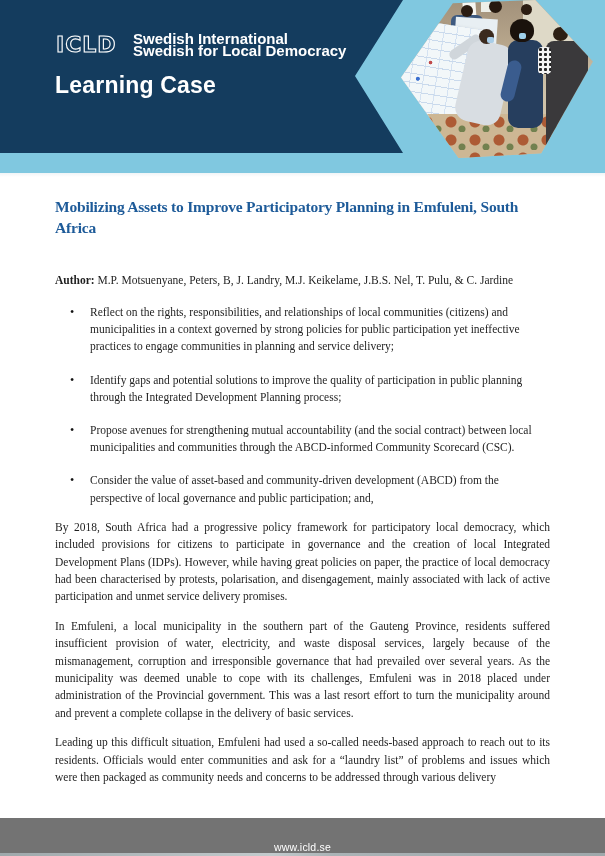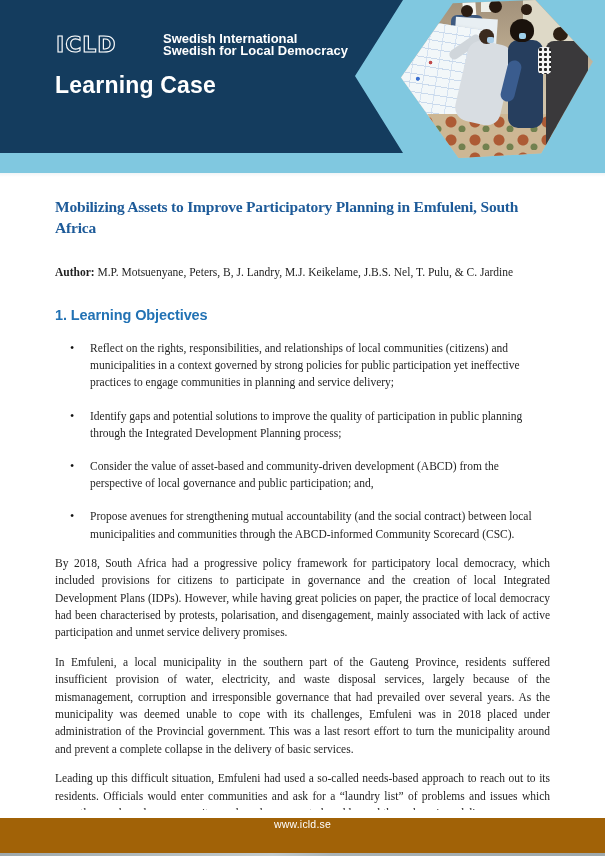--- a/index.html
+++ b/index.html
@@ -7,24 +7,24 @@
     position:relative;width:605px;height:856px;margin:0 auto;
     background:#ffffff;overflow:hidden;
     font-family:"Liberation Serif", serif;color:#1f1f1f;
   }
   
   .header{position:relative;width:605px;height:173px;background:#80c8e0;}
   .navy-block{
     position:absolute;left:0;top:0;width:605px;height:153px;background:#143c5e;
     clip-path:polygon(0 0,403px 0,355px 76px,403px 153px,0 153px);
   }
-  .logo-row{position:absolute;left:55px;top:31px;display:flex;align-items:flex-start;gap:23px;}
+  .logo-row{position:absolute;left:55px;top:31px;display:flex;align-items:flex-start;}
   .logo-svg{display:block;}
-  .tagline{margin-left:23px;margin-top:2px;color:#ffffff;
-    font-family:"Liberation Sans",sans-serif;font-size:13px;line-height:11.5px;font-weight:600;}
+  .tagline{margin-left:16px;margin-top:2px;color:#ffffff;
+    font-family:"Liberation Sans",sans-serif;font-size:15px;line-height:11.5px;font-weight:600;}
   .banner-title{
     position:absolute;left:55px;top:72px;color:#ffffff;
     font-family:"Liberation Sans",sans-serif;font-weight:bold;font-size:23px;letter-spacing:.2px;text-align:right;
   }
   
   .hex{
     position:absolute;left:401px;top:0;width:192px;height:158px;
     clip-path:polygon(0% 49%,27% 2%,70% 0%,100% 39%,73% 97%,30% 100%);
     background:linear-gradient(180deg,#a2917a 0%,#b7a68c 28%,#c8bca4 46%,#cfc3aa 60%);
     overflow:hidden;
@@ -68,37 +68,37 @@
   .mask1{left:86px;top:37px;width:7px;height:6px;background:#a8cde8;border-radius:2px;}
   .mask2{left:118px;top:33px;width:7px;height:6px;background:#9fd0ea;border-radius:2px;}
   .header-rule{width:605px;height:4px;background:linear-gradient(180deg,#f0f5f7,#ffffff);}
   
   .content{padding:0 55px;}
   .doc-title{
     margin:19px 0 0 0;max-width:500px;
     font-family:Liberation Serif, serif;font-weight:bold;font-size:15.5px;line-height:21px;
     letter-spacing:-0.2px;color:#1e5b99;
   }
-  .author{margin:27px 0 0 0;font-size:11.5px;line-height:15px;}
+  .author{margin:35px 0 0 0;font-size:11.5px;line-height:15px;}
   .author-label{font-weight:bold;}
   .sec-h{
     margin:27px 0 0 0;font-family:"Liberation Sans",sans-serif;font-weight:bold;
     font-size:14.5px;line-height:17px;color:#2272b4;letter-spacing:-0.1px;
   }
   .intro{margin:12px 0 0 0;font-size:11.5px;line-height:17px;}
   .objectives{margin:9px 0 0 0;padding:0 0 0 35px;list-style:none;}
   .objectives li{position:relative;font-size:11.5px;line-height:17.2px;margin:16px 0 2px 0;max-width:455px;}
   .bullet::before{content:"\2022";position:absolute;left:-20px;top:0;font-size:12px;color:#111;}
   .sec-h.second{margin-top:19px;}
   .body-p{margin:12px 0 0 0;font-size:11.5px;line-height:17.4px;text-align:justify;}
   
   .footer{position:absolute;left:0;right:0;bottom:0;height:46px;background:#ffffff;}
   .footer-bar{
-    position:absolute;top:8px;left:0;right:0;height:35px;background:#a16207;
-    display:flex;align-items:flex-start;justify-content:center;
+    position:absolute;top:8px;left:0;right:0;height:35px;background:#737373;
+    display:flex;align-items:flex-end;justify-content:center;
   }
   .footer-url{
     color:#ffffff;font-family:"Liberation Sans",sans-serif;font-size:10.5px;
     letter-spacing:.2px;text-decoration:none;
   }
   .footer-edge{position:absolute;left:0;right:0;bottom:0;height:3px;
     background:linear-gradient(90deg,#9ea8ab 0%,#c3cbcd 45%,#aab3b6 55%,#9ea8ab 100%);}
 </style>
 </head>
 <body>
@@ -143,27 +143,26 @@
       <div class="mask2"></div>
     </div>
   </div>
   <div class="header-rule"></div>
 
   <main class="content">
     <h1 class="doc-title">Mobilizing Assets to Improve Participatory Planning in Emfuleni, South Africa</h1>
 
     <p class="author"><span class="author-label">Author:</span><span> M.P. Motsuenyane, Peters, B, J. Landry, M.J. Keikelame, J.B.S. Nel, T. Pulu, &amp; C. Jardine</span></p>
 
-    <h2 class="sec-h">1. Learning Objectives</h2>
 
     <ul class="objectives">
       <li><span class="bullet"></span><span class="li-text">Reflect on the rights, responsibilities, and relationships of local communities (citizens) and municipalities in a context governed by strong policies for public participation yet ineffective practices to engage communities in planning and service delivery;</span></li>
       <li><span class="bullet"></span><span class="li-text">Identify gaps and potential solutions to improve the quality of participation in public planning through the Integrated Development Planning process;</span></li>
+      <li><span class="bullet"></span><span class="li-text">Propose avenues for strengthening mutual accountability (and the social contract) between local municipalities and communities through the ABCD-informed Community Scorecard (CSC).</span></li>
       <li><span class="bullet"></span><span class="li-text">Consider the value of asset-based and community-driven development (ABCD) from the perspective of local governance and public participation; and,</span></li>
-      <li><span class="bullet"></span><span class="li-text">Propose avenues for strengthening mutual accountability (and the social contract) between local municipalities and communities through the ABCD-informed Community Scorecard (CSC).</span></li>
     </ul>
 
     <p class="body-p">By 2018, South Africa had a progressive policy framework for participatory local democracy, which included provisions for citizens to participate in governance and the creation of local Integrated Development Plans (IDPs). However, while having great policies on paper, the practice of local democracy had been characterised by protests, polarisation, and disengagement, mainly associated with lack of active participation and unmet service delivery promises.</p>
     <p class="body-p">In Emfuleni, a local municipality in the southern part of the Gauteng Province, residents suffered insufficient provision of water, electricity, and waste disposal services, largely because of the mismanagement, corruption and irresponsible governance that had prevailed over several years. As the municipality was deemed unable to cope with its challenges, Emfuleni was in 2018 placed under administration of the Provincial government. This was a last resort effort to turn the municipality around and prevent a complete collapse in the delivery of basic services.</p>
     <p class="body-p">Leading up this difficult situation, Emfuleni had used a so-called needs-based approach to reach out to its residents. Officials would enter communities and ask for a “laundry list” of problems and issues which were then packaged as community needs and concerns to be addressed through various delivery</p>
   </main>
 
   <footer class="footer">
     <div class="footer-bar">
       <a href="#" class="footer-url">www.icld.se</a>

